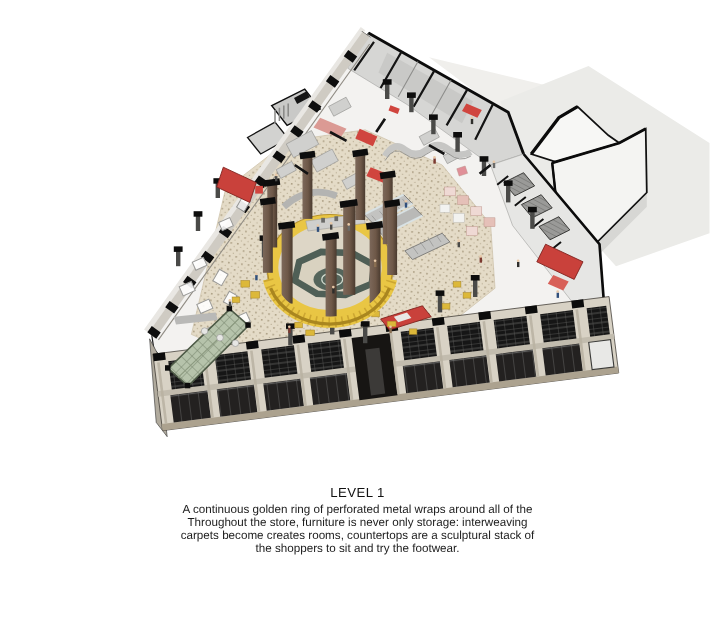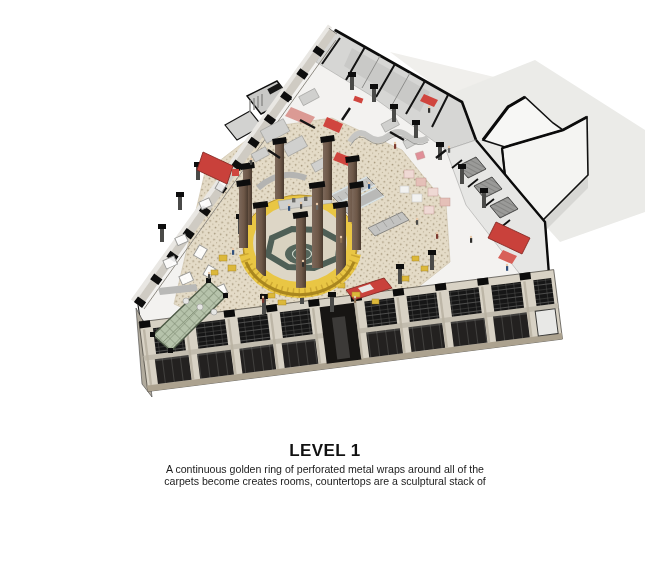--- a/index.html
+++ b/index.html
@@ -6,21 +6,21 @@
   body{
     width:650px;height:572px;background:#ffffff;position:relative;overflow:hidden;
     font-family:"Liberation Sans",sans-serif;
   }
   .figure-wrap{position:absolute;top:0;left:0;width:650px;height:440px;}
   .caption{
     position:absolute;top:441px;left:50%;transform:translateX(-50%);
     width:460px;text-align:center;color:#1b1b1b;
   }
   .caption-title{
-    font-size:17px;font-weight:bold;letter-spacing:.4px;margin:0 0 3px 0;color:#111;
+    font-size:12px;font-weight:normal;letter-spacing:.4px;margin:0 0 3px 0;color:#111;
   }
   .caption-line{font-size:10.6px;line-height:11.9px;font-weight:500;text-align:center;}
 </style>
 </head>
 <body>
 
 <div class="figure-wrap">
 <svg width="650" height="440" viewBox="0 0 650 440">
   <defs>
     <pattern id="dots" width="6" height="6" patternUnits="userSpaceOnUse" patternTransform="rotate(7)">
@@ -412,14 +412,16 @@
 
   <g stroke="#141414" stroke-width="2.4">
     <path d="M300,120 L315,128 M350,108 L342,120 M390,132 L404,140 M268,150 L280,158 M446,150 L436,158"></path>
   </g>
 </svg>
 </div>
 
 <div class="caption">
   <div class="caption-title">LEVEL 1</div>
   <div class="caption-line">A continuous golden ring of perforated metal wraps around all of the</div>
+  <div class="caption-line">Throughout the store, furniture is never only storage: interweaving</div>
   <div class="caption-line">carpets become creates rooms, countertops are a sculptural stack of</div>
+  <div class="caption-line">the shoppers to sit and try the footwear.</div>
 </div>
 
 </body></html>

